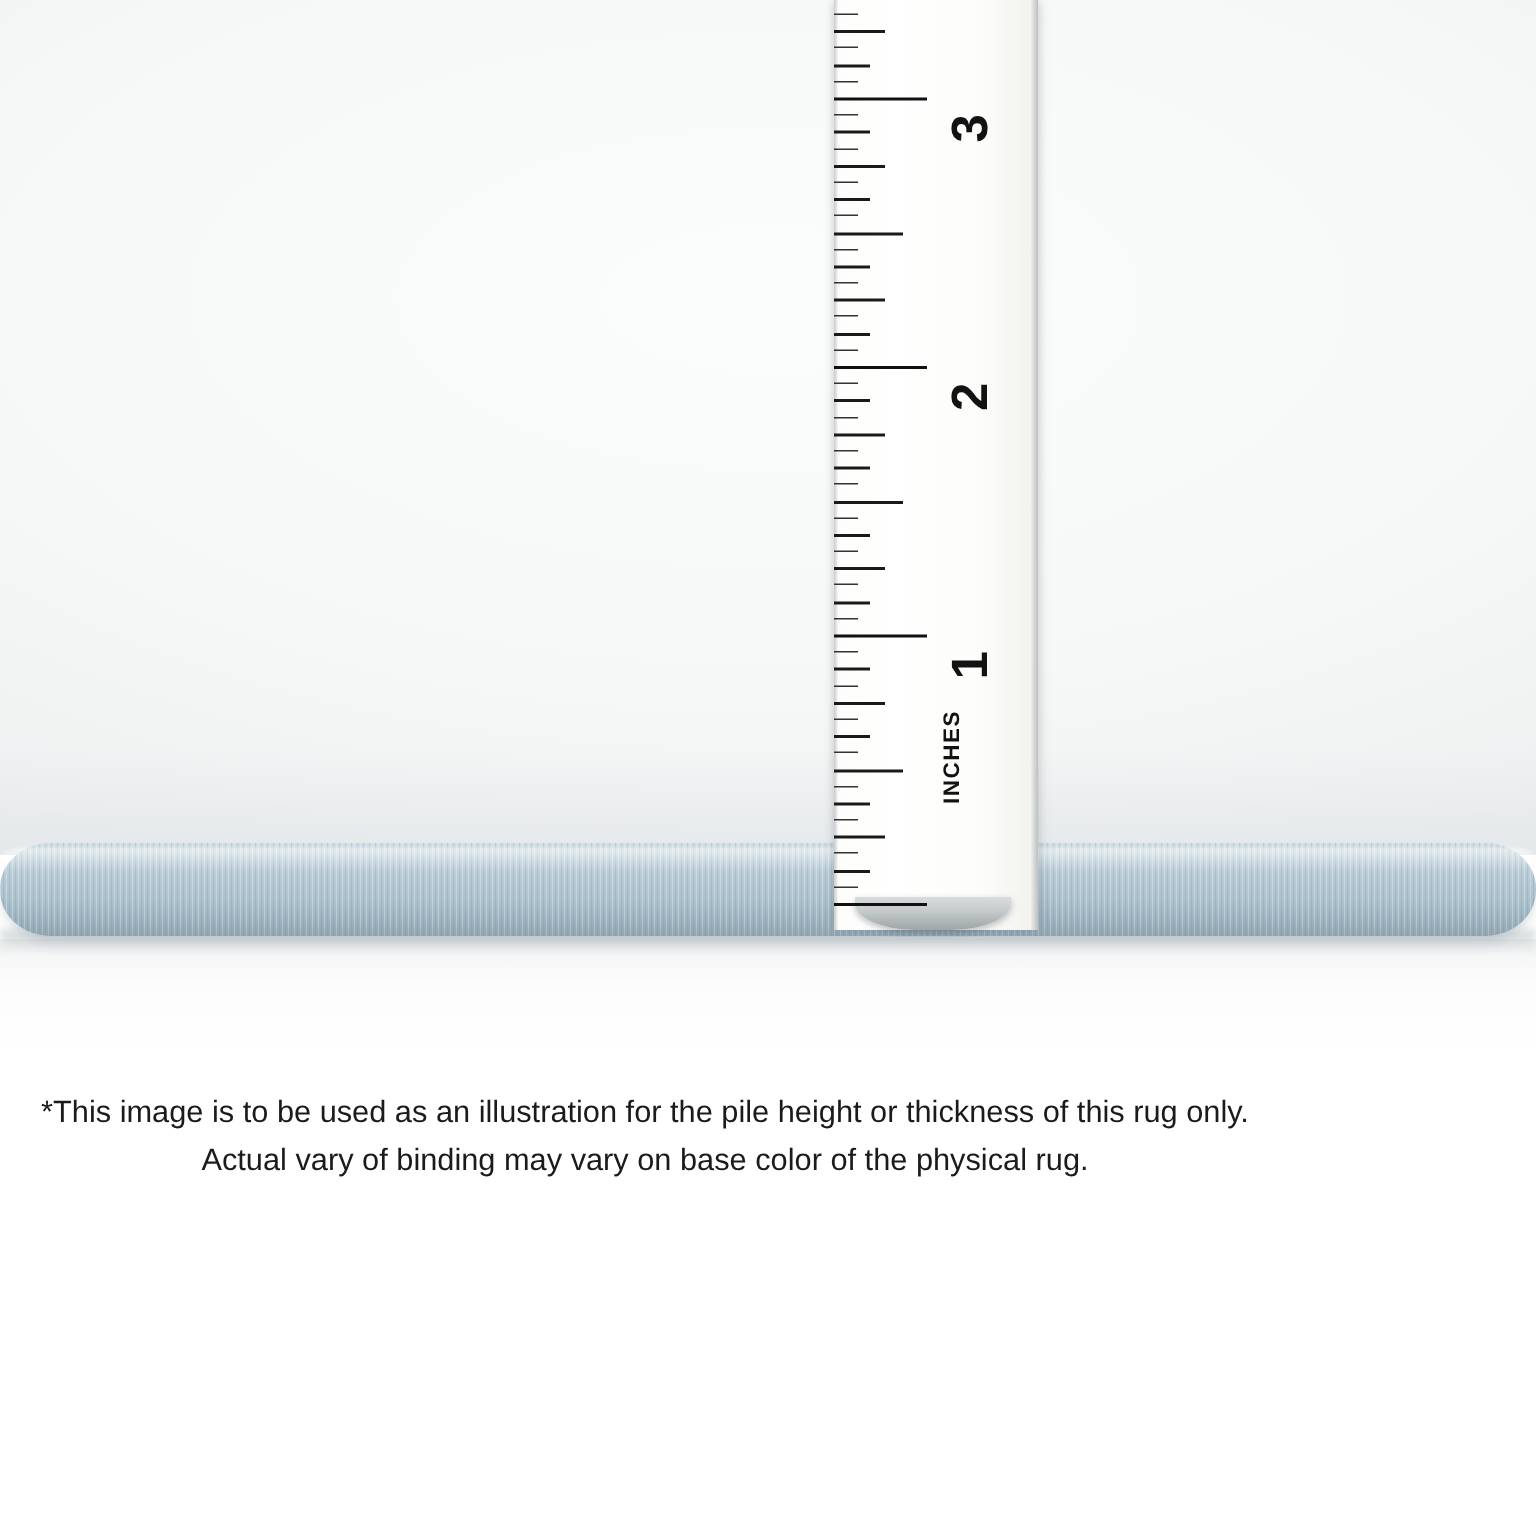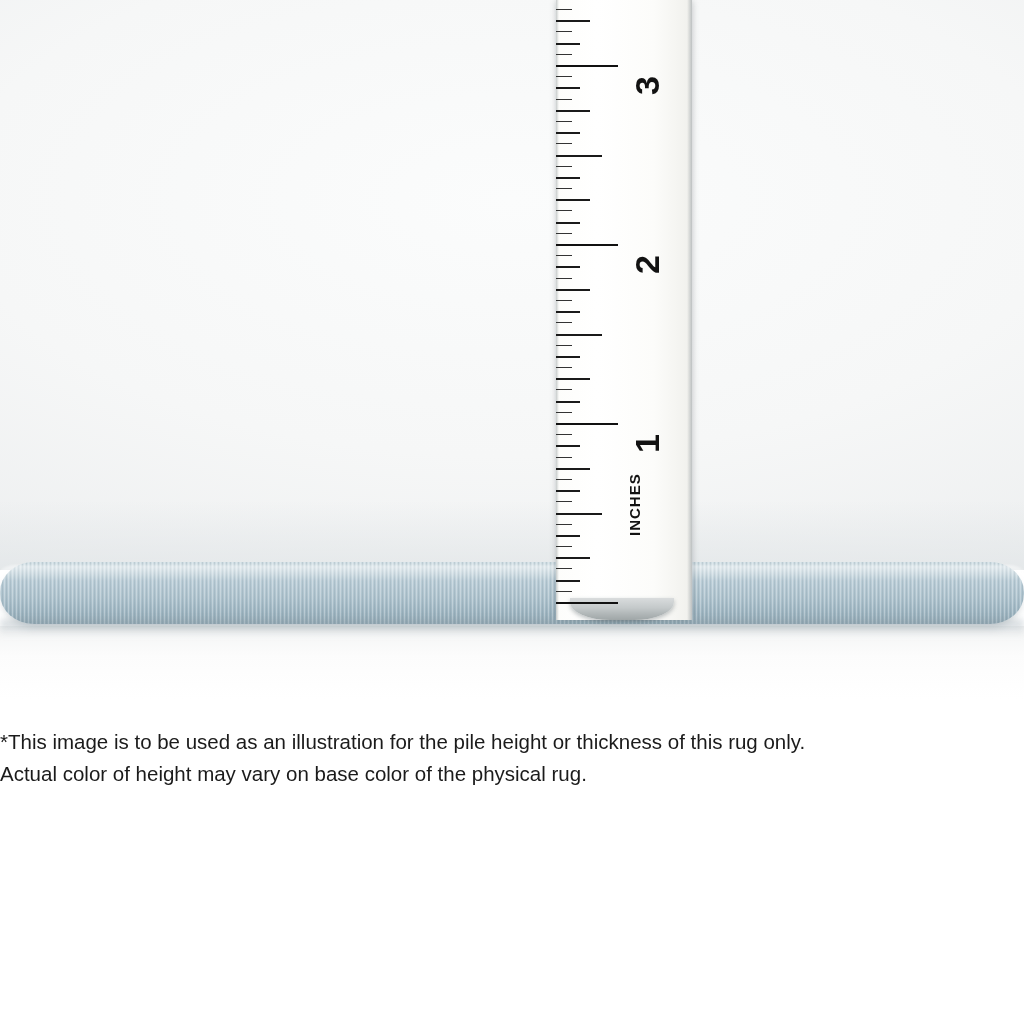--- a/index.html
+++ b/index.html
@@ -190,21 +190,21 @@
     font-weight: 700;
     letter-spacing: 1px;
   }
 
   
   .caption {
     position: absolute;
     left: 0;
     top: 726px;
     width: 860px;
-    text-align: left;
+    text-align: center;
     color: #1b1b1b;
     font-size: 20.5px;
     line-height: 32px;
     font-family: "Liberation Sans", sans-serif;
   }
   .caption .line { display: block; }
 </style>
 </head>
 <body>
 
@@ -288,16 +288,16 @@
           <div class="num inch" style="left: 72px; top: 276px;">2</div>
           <div class="num inch" style="left: 72px; top: 97px;">3</div>
           <div class="num units" style="left: 70px; top: 538px;">INCHES</div>
         </div>
     </div>
 
   </div>
 
   <div class="caption">
     <span class="line">*This image is to be used as an illustration for the pile height or thickness of this rug only.</span>
-    <span class="line">Actual color of height may vary on base color of the physical rug.</span>
+    <span class="line">Actual vary of binding may vary on base color of the physical rug.</span>
   </div>
 
 </div>
 
 </body></html>

